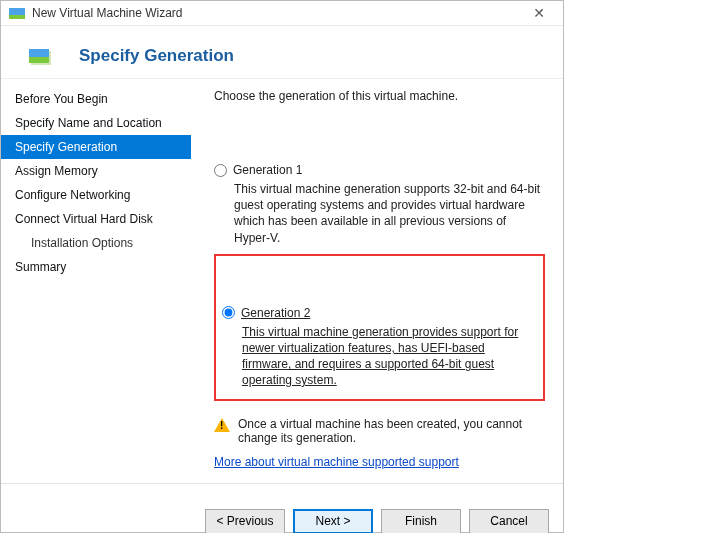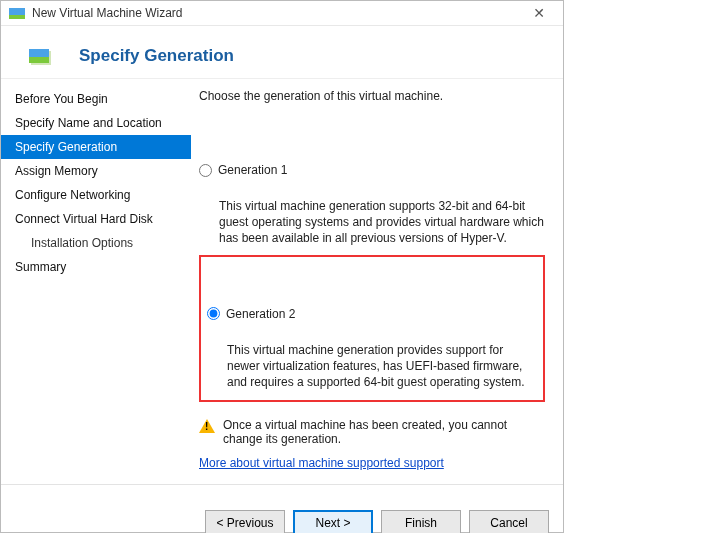--- a/index.html
+++ b/index.html
@@ -5,33 +5,33 @@
   * { box-sizing: border-box; margin: 0; padding: 0; }
   body { font-family: "Segoe UI", Tahoma, sans-serif; font-size: 12px; color: #000; background: #fff; }
   .window { width: 564px; height: 533px; border: 1px solid #bbb; background: #fff; display: flex; flex-direction: column; }
   .titlebar { height: 30px; display: flex; align-items: center; padding: 0 8px; border-bottom: 1px solid #e8e8e8; }
   .titlebar .icon { width: 16px; height: 11px; background: linear-gradient(to bottom, #4aa3e8 60%, #7cc93b 60%); margin-right: 7px; }
   .titlebar .title { color: #333; flex: 1; font-size: 12px; }
   .titlebar .close { font-size: 14px; color: #555; padding: 4px 10px; cursor: pointer; }
   .header { display: flex; align-items: center; padding: 20px 28px 12px 28px; }
   .header .hicon { width: 20px; height: 14px; background: linear-gradient(to bottom, #4aa3e8 60%, #7cc93b 60%); box-shadow: 2px 2px 0 #d2e6b8; margin-right: 30px; }
   .header h1 { font-size: 17px; font-weight: 600; color: #1a5ea0; }
-  .body { flex: 1; display: flex; border-top: 1px solid #eee; }
+  .body { flex: 1; display: flex; border-top: 1px solid #eee; gap: 15px; }
   .sidebar { width: 190px; padding-top: 8px; }
   .step { padding: 5px 10px 5px 14px; color: #111; cursor: pointer; font-size: 12px; }
   .step.active { background: #0078d7; color: #fff; }
   .step.sub { padding-left: 30px; color: #333; }
   .content { flex: 1; padding: 10px 18px 8px 8px; display: flex; flex-direction: column; font-size: 12px; color: #222; }
   .intro { margin-bottom: 16px; }
   .option { margin-bottom: 8px; }
-  .option.highlight { border: 2.5px solid #e33; padding: 6px 12px 10px 6px; }
+  .option.highlight { border: 2.5px solid #e33; padding: 6px 12px 10px 6px; text-decoration: underline; }
   .optrow { display: flex; align-items: center; margin-top: 44px; }
   .optrow input[type=radio] { margin-right: 6px; }
   .optlabel { font-size: 12px; }
-  .optdesc { margin-left: 20px; margin-top: 21px; color: #222; line-height: 1.35; }
+  .optdesc { margin-left: 20px; margin-top: 4px; color: #222; line-height: 1.35; }
   .warnrow { display: flex; align-items: flex-start; margin-top: 8px; }
   .warnicon { width: 0; height: 0; border-left: 8px solid transparent; border-right: 8px solid transparent; border-bottom: 14px solid #f9b500; position: relative; margin-right: 8px; margin-top: 1px; }
   .warnicon::after { content: "!"; position: absolute; left: -2px; top: 2px; font-size: 10px; font-weight: bold; color: #000; }
   .spacer { flex: 1; }
   .morelink { color: #0a49c9; text-decoration: underline; cursor: pointer; margin: 10px 0 6px 0; display: inline-block; }
   .footer { border-top: 1px solid #e3e3e3; padding: 25px 14px; display: flex; justify-content: flex-end; gap: 8px; }
   .btn { min-width: 80px; height: 25px; border: 1px solid #a8a8a8; background: #e9e9e9; font-size: 12px; cursor: pointer; padding: 0 10px; }
   .btn.primary { border: 2px solid #0078d7; background: #e5f1fb; }
 </style>
 </head>

